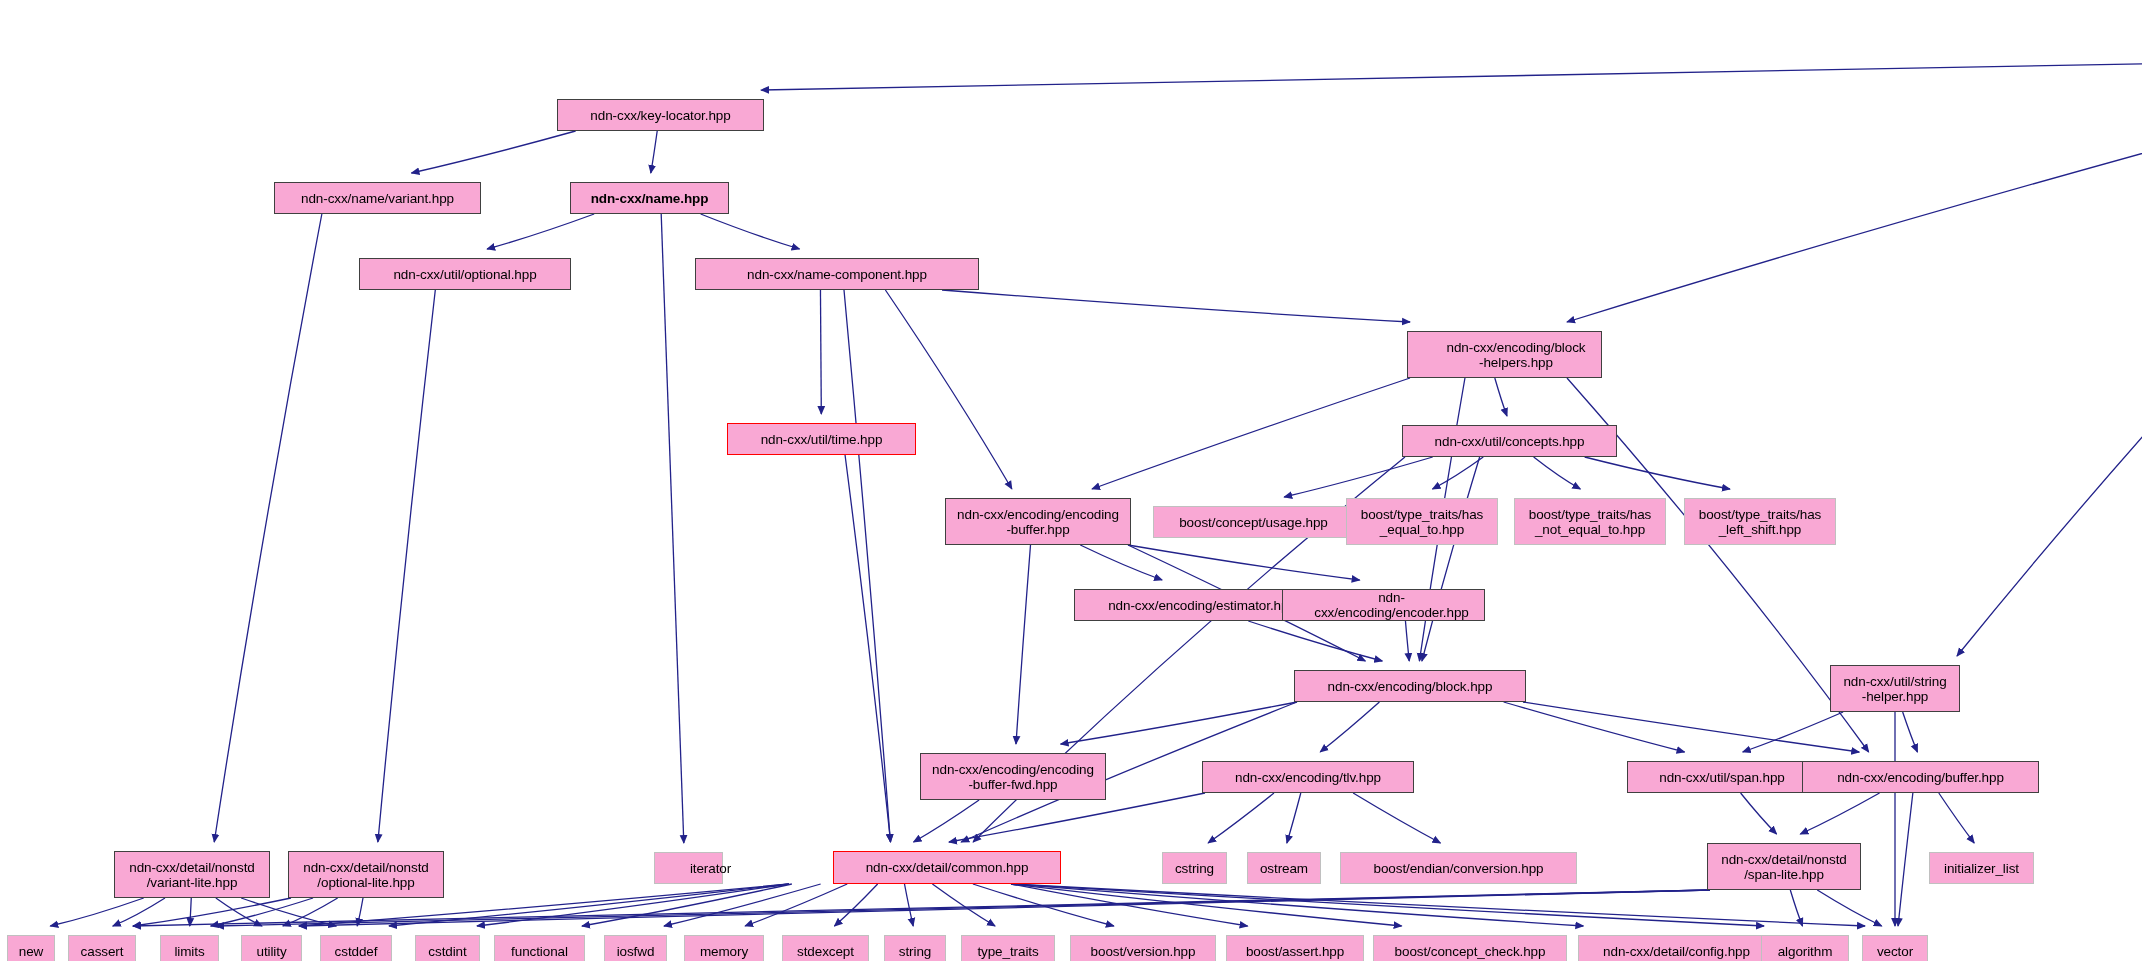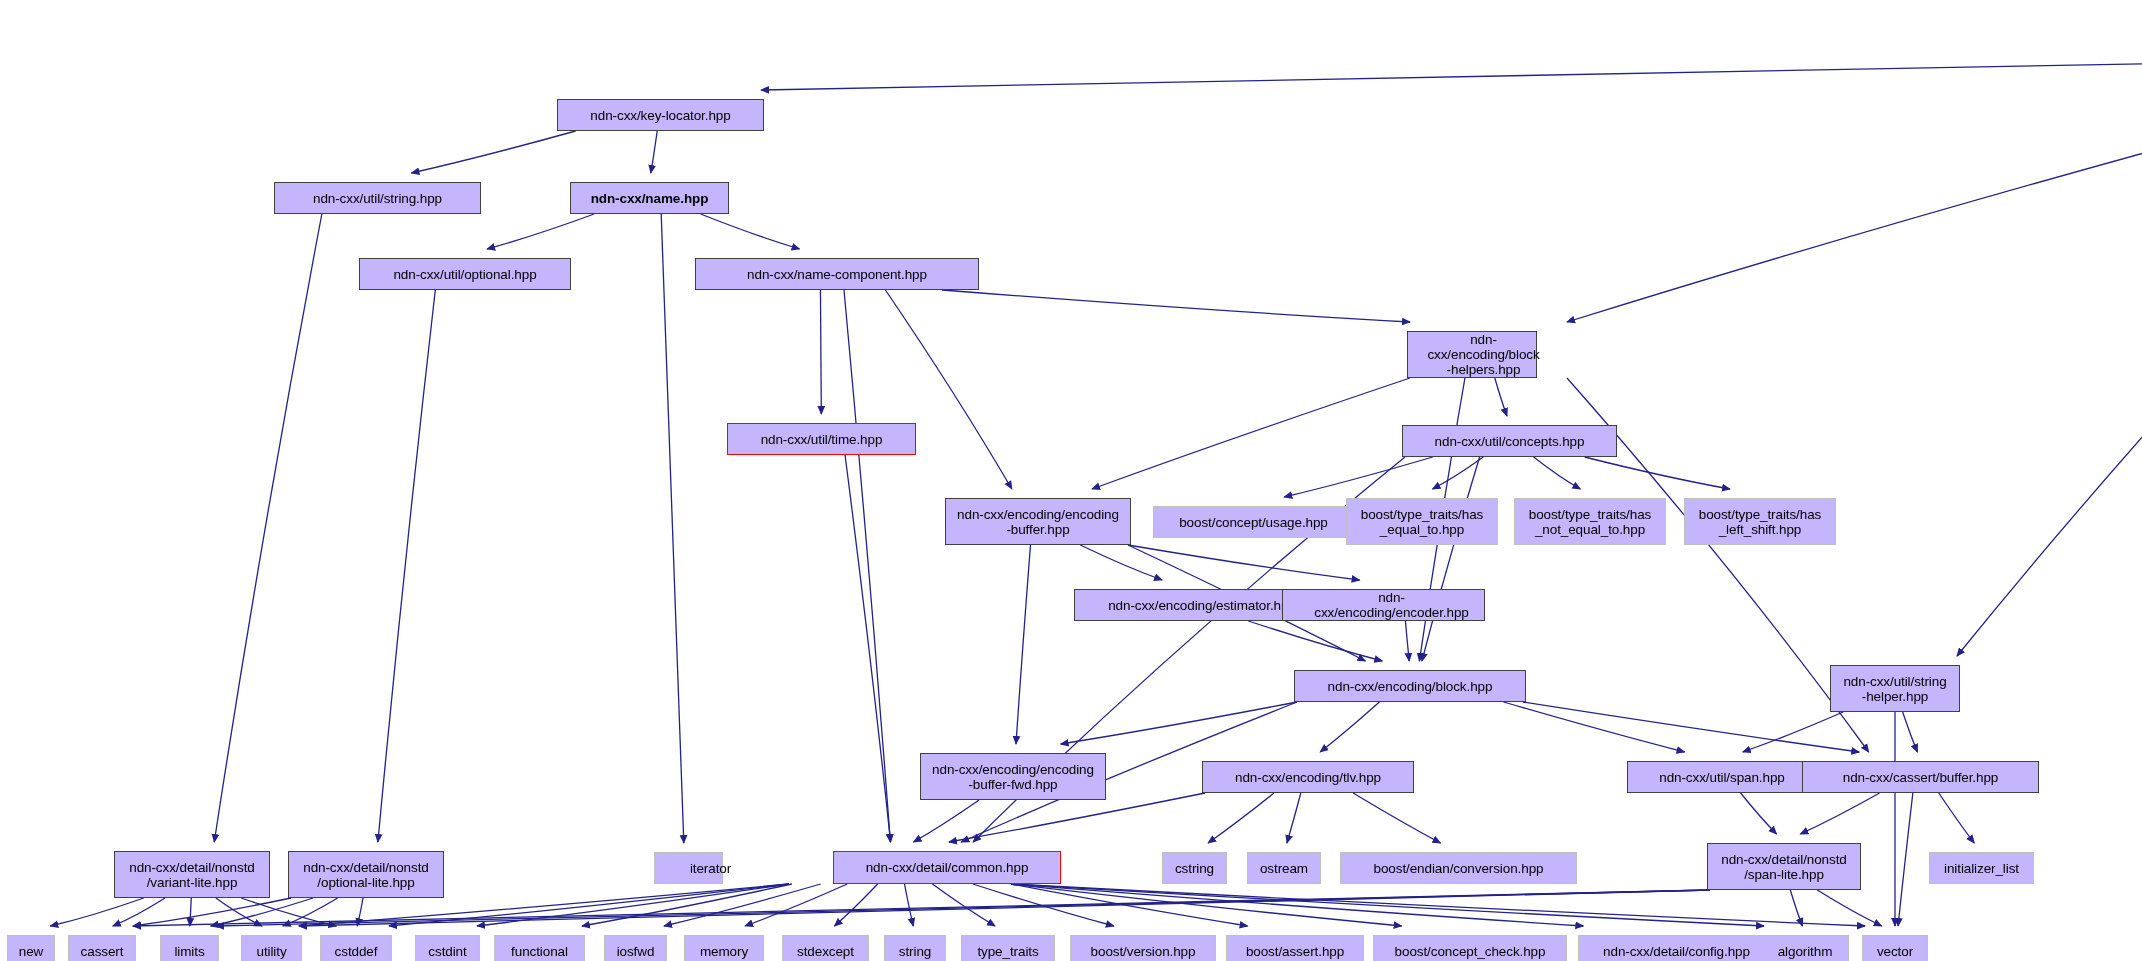--- a/index.html
+++ b/index.html
@@ -24,21 +24,21 @@
     height: 961px;
     pointer-events: none;
   }
   .node {
     position: absolute;
     box-sizing: border-box;
     display: flex;
     align-items: center;
     justify-content: center;
     text-align: center;
-    background: #c4b5fd;
+    background: #f9a8d4;
     color: #000000;
     font-size: 13.5px;
     line-height: 15px;
     letter-spacing: -0.1px;
     white-space: pre-line;
     padding: 0 4px;
     z-index: 2;
   }
   
   .b-dark   { border: 1.6px solid #404040; }
@@ -129,25 +129,25 @@
       <path d="M1011,884 Q1489.24,909.5 1865,926" fill="none" stroke="#22228a" stroke-width="1.3" marker-end="url(#ah)"></path>
       <path d="M789,884 Q514.6,909.5 299,926" fill="none" stroke="#22228a" stroke-width="1.3" marker-end="url(#ah)"></path>
       <path d="M1790.3,890 Q1797.1208,912.5 1802.48,926" fill="none" stroke="#22228a" stroke-width="1.3" marker-end="url(#ah)"></path>
       <path d="M1710,890 Q826.88,912.5 133,926" fill="none" stroke="#22228a" stroke-width="1.3" marker-end="url(#ah)"></path>
       <path d="M1710,890 Q873.36,912.5 216,926" fill="none" stroke="#22228a" stroke-width="1.3" marker-end="url(#ah)"></path>
       <path d="M1710,890 Q919.84,912.5 299,926" fill="none" stroke="#22228a" stroke-width="1.3" marker-end="url(#ah)"></path>
       <path d="M1817.3,890 Q1853.3528000000001,912.5 1881.68,926" fill="none" stroke="#22228a" stroke-width="1.3" marker-end="url(#ah)"></path>
     </svg>
   <div id="nodes-layer">
       <div class="node b-dark" style="left: 557px; top: 99px; width: 207px; height: 32px;">ndn-cxx/key-locator.hpp</div>
-      <div class="node b-dark" style="left: 274px; top: 182px; width: 207px; height: 32px;">ndn-cxx/util/string.hpp</div>
+      <div class="node b-dark" style="left: 274px; top: 182px; width: 207px; height: 32px;">ndn-cxx/name/variant.hpp</div>
       <div class="node b-dark" style="left: 570px; top: 182px; width: 159px; height: 32px; font-weight: bold;">ndn-cxx/name.hpp</div>
       <div class="node b-dark" style="left: 359px; top: 258px; width: 212px; height: 32px;">ndn-cxx/util/optional.hpp</div>
       <div class="node b-dark" style="left: 695px; top: 258px; width: 284px; height: 32px;">ndn-cxx/name-component.hpp</div>
-      <div class="node b-dark" style="left: 1407px; top: 331px; width: 130px; height: 47px; padding-left: 27px;">ndn-cxx/encoding/block
+      <div class="node b-dark" style="left: 1407px; top: 331px; width: 195px; height: 47px; padding-left: 27px;">ndn-cxx/encoding/block
 -helpers.hpp</div>
       <div class="node b-dark" style="left: 1402px; top: 425px; width: 215px; height: 32px;">ndn-cxx/util/concepts.hpp</div>
       <div class="node b-red" style="left: 727px; top: 423px; width: 189px; height: 32px;">ndn-cxx/util/time.hpp</div>
       <div class="node b-dark" style="left: 945px; top: 498px; width: 186px; height: 47px;">ndn-cxx/encoding/encoding
 -buffer.hpp</div>
       <div class="node b-light" style="left: 1153px; top: 506px; width: 201px; height: 32px;">boost/concept/usage.hpp</div>
       <div class="node b-light" style="left: 1346px; top: 498px; width: 152px; height: 47px;">boost/type_traits/has
 _equal_to.hpp</div>
       <div class="node b-light" style="left: 1514px; top: 498px; width: 152px; height: 47px;">boost/type_traits/has
 _not_equal_to.hpp</div>
@@ -155,21 +155,21 @@
 _left_shift.hpp</div>
       <div class="node b-dark" style="left: 1074px; top: 589px; width: 256px; height: 32px;">ndn-cxx/encoding/estimator.hpp</div>
       <div class="node b-dark" style="left: 1282px; top: 589px; width: 203px; height: 32px; padding-left: 20px;">ndn-cxx/encoding/encoder.hpp</div>
       <div class="node b-dark" style="left: 1294px; top: 670px; width: 232px; height: 32px;">ndn-cxx/encoding/block.hpp</div>
       <div class="node b-dark" style="left: 1830px; top: 665px; width: 130px; height: 47px;">ndn-cxx/util/string
 -helper.hpp</div>
       <div class="node b-dark" style="left: 920px; top: 753px; width: 186px; height: 47px;">ndn-cxx/encoding/encoding
 -buffer-fwd.hpp</div>
       <div class="node b-dark" style="left: 1202px; top: 761px; width: 212px; height: 32px;">ndn-cxx/encoding/tlv.hpp</div>
       <div class="node b-dark" style="left: 1627px; top: 761px; width: 190px; height: 32px;">ndn-cxx/util/span.hpp</div>
-      <div class="node b-dark" style="left: 1802px; top: 761px; width: 237px; height: 32px;">ndn-cxx/cassert/buffer.hpp</div>
+      <div class="node b-dark" style="left: 1802px; top: 761px; width: 237px; height: 32px;">ndn-cxx/encoding/buffer.hpp</div>
       <div class="node b-dark" style="left: 114px; top: 851px; width: 156px; height: 47px;">ndn-cxx/detail/nonstd
 /variant-lite.hpp</div>
       <div class="node b-dark" style="left: 288px; top: 851px; width: 156px; height: 47px;">ndn-cxx/detail/nonstd
 /optional-lite.hpp</div>
       <div class="node b-light" style="left: 654px; top: 852px; width: 69px; height: 32px; padding-left: 48px;">iterator</div>
       <div class="node b-red" style="left: 786px; top: 851px; width: 228px; height: 33px; margin-left: 47px;">ndn-cxx/detail/common.hpp</div>
       <div class="node b-light" style="left: 1162px; top: 852px; width: 65px; height: 32px;">cstring</div>
       <div class="node b-light" style="left: 1247px; top: 852px; width: 74px; height: 32px;">ostream</div>
       <div class="node b-light" style="left: 1340px; top: 852px; width: 237px; height: 32px;">boost/endian/conversion.hpp</div>
       <div class="node b-dark" style="left: 1707px; top: 843px; width: 154px; height: 47px;">ndn-cxx/detail/nonstd

